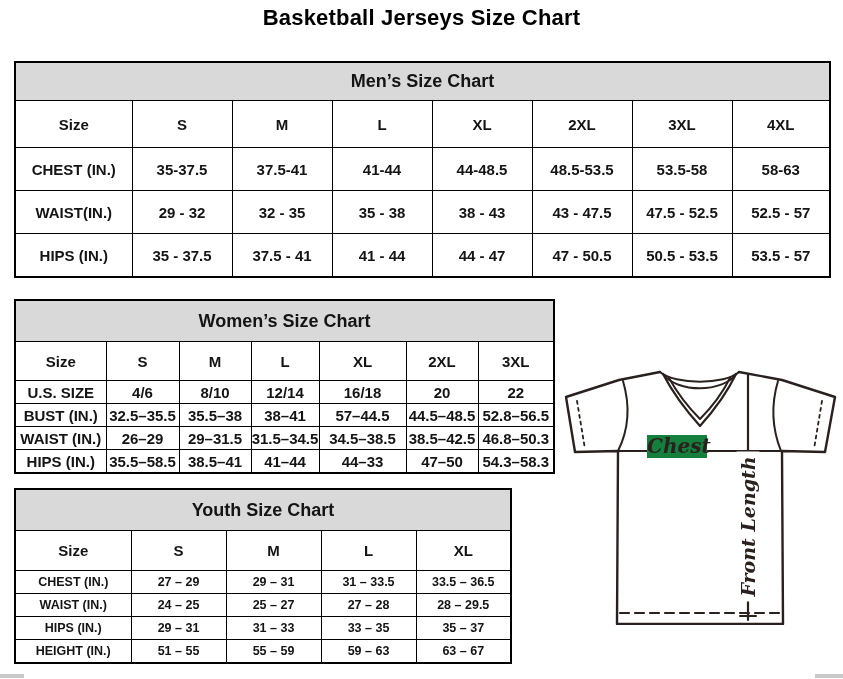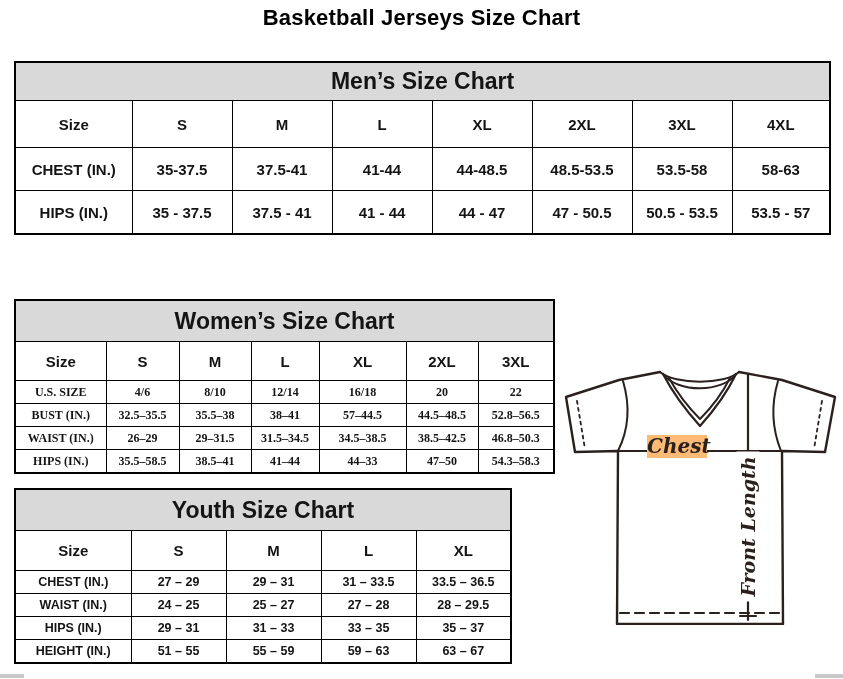--- a/index.html
+++ b/index.html
@@ -5,45 +5,45 @@
   html,body{margin:0;padding:0;background:#ffffff;}
   .page{position:relative;width:843px;height:679px;background:#fff;overflow:hidden;
         font-family:"Liberation Sans",sans-serif;color:#111;}
   .title{position:absolute;left:0;top:5px;width:843px;text-align:center;
          font-size:22px;font-weight:bold;color:#000;letter-spacing:.2px;}
 
   table.sz{border-collapse:collapse;position:absolute;table-layout:fixed;background:#fff;
            border:2px solid #000;}
   table.sz td{border:1px solid #000;text-align:center;vertical-align:middle;
               font-weight:bold;color:#141414;padding:0;overflow:hidden;white-space:nowrap;}
-  td.chart-title{background:#d9d9d9;font-size:23px;color:#000;}
+  td.chart-title{background:#d9d9d9;font-size:18px;color:#000;}
 
   
   table.men{left:14px;top:61px;width:815px;}
   .men td.chart-title{height:37px;}
   .men tr.colhdr td{height:46px;font-size:15px;}
   .men tr.datarow td{height:42px;font-size:15px;}
 
   
   table.women{left:14px;top:299px;width:539px;}
   .women td.chart-title{height:40px;}
   .women tr.colhdr td{height:38px;font-size:15px;}
-  .women tr.datarow td{height:22px;font-size:12px;font-family:Liberation Serif, serif;}
+  .women tr.datarow td{height:22px;font-size:15px;}
   .women td.rowlabel{font-size:11px;}
 
   
   table.youth{left:14px;top:488px;width:496px;}
   .youth td.chart-title{height:40px;}
   .youth tr.colhdr td{height:39px;font-size:15px;}
   .youth tr.datarow td{height:22px;font-size:12.5px;}
   .youth td.rowlabel{font-size:11px;}
 
   .jersey{position:absolute;left:563px;top:363px;width:276px;height:262px;}
   .chest-label{position:absolute;left:647px;top:435px;width:60px;height:23px;
-               background:#fdba74;text-align:center;line-height:23px;
+               background:#15803d;text-align:center;line-height:23px;
                font-family:"DejaVu Serif",serif;font-style:italic;font-weight:bold;
                font-size:20px;color:#2a211e;}
   .front-length-label{position:absolute;left:673px;top:515px;width:150px;height:23px;
                transform:rotate(-90deg);transform-origin:50% 50%;
                background:#fff;text-align:center;line-height:23px;
                font-family:"DejaVu Serif",serif;font-style:italic;font-weight:bold;
                font-size:19px;color:#2a211e;}
 
   .sb{position:absolute;height:4px;background:#c9c9c9;}
   .sb.left{left:0;top:674px;width:24px;}
@@ -83,20 +83,30 @@
         </tr>
         <tr class="datarow">
           <td class="rowlabel">CHEST (IN.)</td>
           <td>35-37.5</td>
           <td>37.5-41</td>
           <td>41-44</td>
           <td>44-48.5</td>
           <td>48.5-53.5</td>
           <td>53.5-58</td>
           <td>58-63</td>
+        </tr>
+        <tr class="datarow">
+          <td class="rowlabel">WAIST(IN.)</td>
+          <td>29 - 32</td>
+          <td>32 - 35</td>
+          <td>35 - 38</td>
+          <td>38 - 43</td>
+          <td>43 - 47.5</td>
+          <td>47.5 - 52.5</td>
+          <td>52.5 - 57</td>
         </tr>
         <tr class="datarow">
           <td class="rowlabel">HIPS (IN.)</td>
           <td>35 - 37.5</td>
           <td>37.5 - 41</td>
           <td>41 - 44</td>
           <td>44 - 47</td>
           <td>47 - 50.5</td>
           <td>50.5 - 53.5</td>
           <td>53.5 - 57</td>

